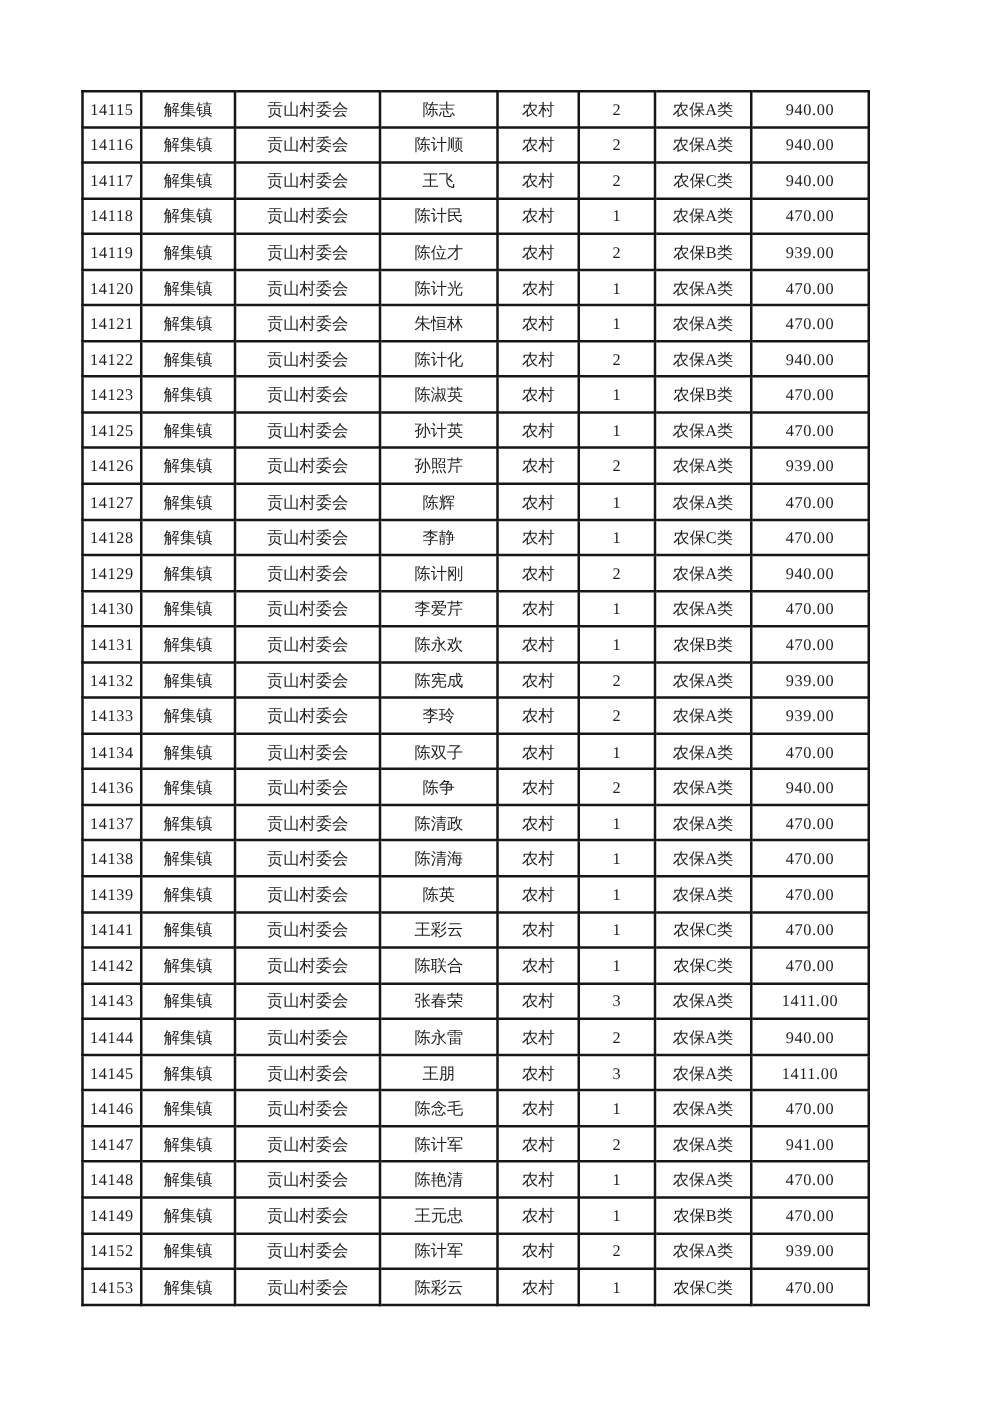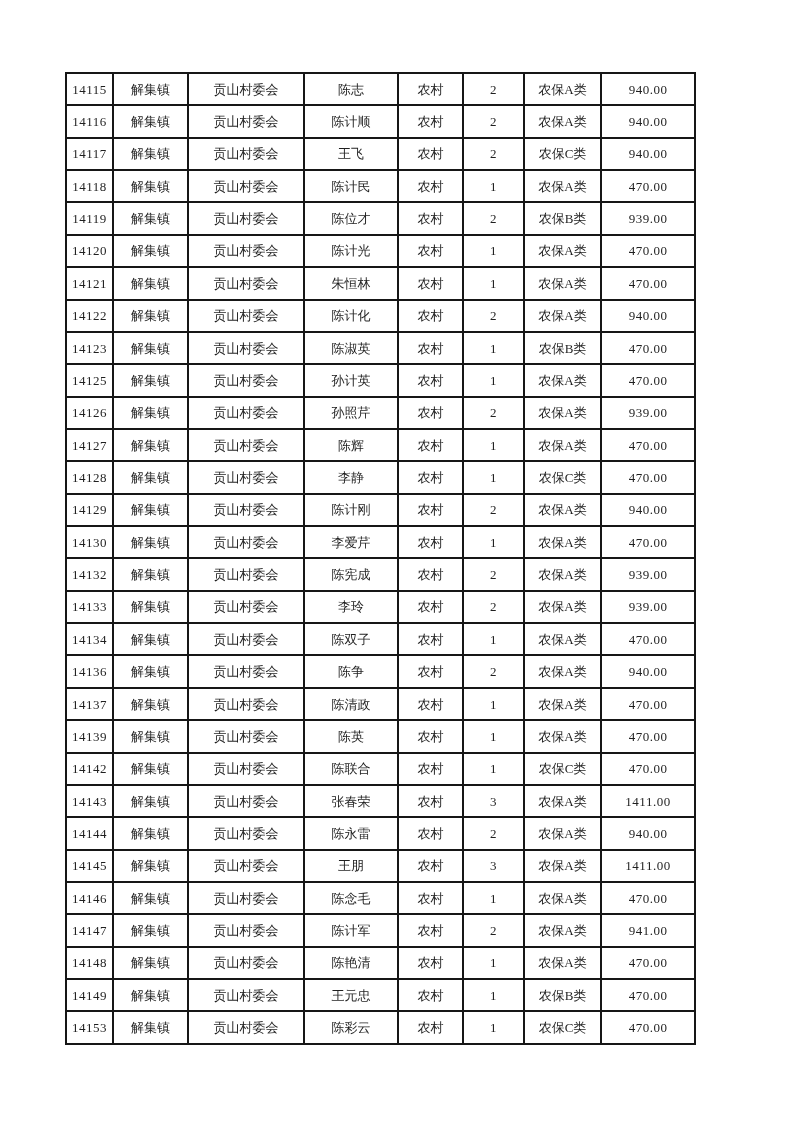--- a/index.html
+++ b/index.html
@@ -205,20 +205,30 @@
           <td>14130</td>
           <td>解集镇</td>
           <td>贡山村委会</td>
           <td>李爱芹</td>
           <td>农村</td>
           <td>1</td>
           <td>农保A类</td>
           <td>470.00</td>
         </tr>
         <tr>
+          <td>14131</td>
+          <td>解集镇</td>
+          <td>贡山村委会</td>
+          <td>陈永欢</td>
+          <td>农村</td>
+          <td>1</td>
+          <td>农保B类</td>
+          <td>470.00</td>
+        </tr>
+        <tr>
           <td>14132</td>
           <td>解集镇</td>
           <td>贡山村委会</td>
           <td>陈宪成</td>
           <td>农村</td>
           <td>2</td>
           <td>农保A类</td>
           <td>939.00</td>
         </tr>
         <tr>
@@ -255,30 +265,50 @@
           <td>14137</td>
           <td>解集镇</td>
           <td>贡山村委会</td>
           <td>陈清政</td>
           <td>农村</td>
           <td>1</td>
           <td>农保A类</td>
           <td>470.00</td>
         </tr>
         <tr>
+          <td>14138</td>
+          <td>解集镇</td>
+          <td>贡山村委会</td>
+          <td>陈清海</td>
+          <td>农村</td>
+          <td>1</td>
+          <td>农保A类</td>
+          <td>470.00</td>
+        </tr>
+        <tr>
           <td>14139</td>
           <td>解集镇</td>
           <td>贡山村委会</td>
           <td>陈英</td>
           <td>农村</td>
           <td>1</td>
           <td>农保A类</td>
           <td>470.00</td>
         </tr>
         <tr>
+          <td>14141</td>
+          <td>解集镇</td>
+          <td>贡山村委会</td>
+          <td>王彩云</td>
+          <td>农村</td>
+          <td>1</td>
+          <td>农保C类</td>
+          <td>470.00</td>
+        </tr>
+        <tr>
           <td>14142</td>
           <td>解集镇</td>
           <td>贡山村委会</td>
           <td>陈联合</td>
           <td>农村</td>
           <td>1</td>
           <td>农保C类</td>
           <td>470.00</td>
         </tr>
         <tr>
@@ -343,20 +373,30 @@
         </tr>
         <tr>
           <td>14149</td>
           <td>解集镇</td>
           <td>贡山村委会</td>
           <td>王元忠</td>
           <td>农村</td>
           <td>1</td>
           <td>农保B类</td>
           <td>470.00</td>
+        </tr>
+        <tr>
+          <td>14152</td>
+          <td>解集镇</td>
+          <td>贡山村委会</td>
+          <td>陈计军</td>
+          <td>农村</td>
+          <td>2</td>
+          <td>农保A类</td>
+          <td>939.00</td>
         </tr>
         <tr>
           <td>14153</td>
           <td>解集镇</td>
           <td>贡山村委会</td>
           <td>陈彩云</td>
           <td>农村</td>
           <td>1</td>
           <td>农保C类</td>
           <td>470.00</td>

